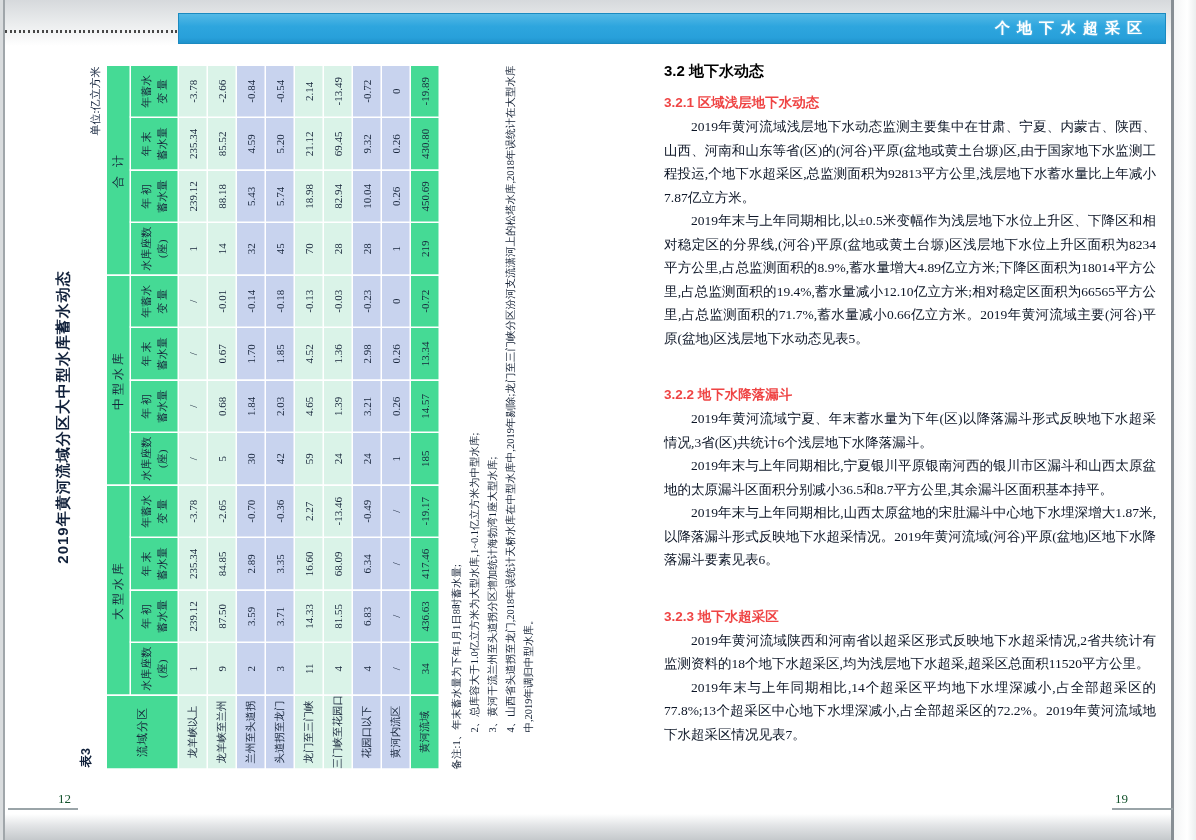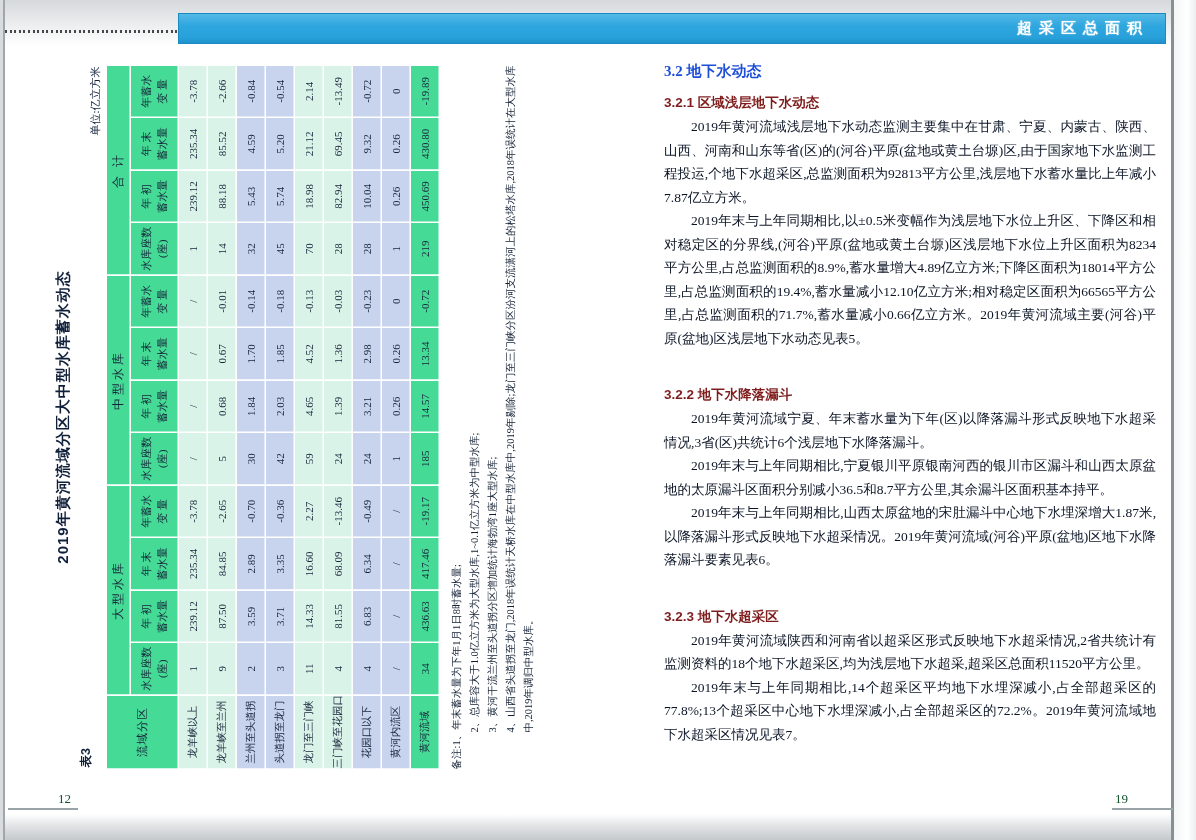--- a/index.html
+++ b/index.html
@@ -76,24 +76,24 @@
   .note{padding-left:37px;}
   .note.first{padding-left:0;}
   
   .right-col{
     position:absolute;left:664px;top:58px;width:492px;
     font-size:13.5px;color:#0c1526;
   }
   .sec{margin-top:6px;}
   .sec:first-child{margin-top:0;}
   .sec.gap{margin-top:32px;}
-  .h-level1{font-family:Liberation Serif, serif;
-    font-weight:bold;font-size:15px;line-height:26px;color:#1d4ed8;}
+  .h-level1{font-family:Liberation Sans, sans-serif;
+    font-weight:bold;font-size:15px;line-height:26px;color:#000000;}
   .h-level2{font-family:"Liberation Sans","DejaVu Sans",sans-serif;
-    font-weight:bold;font-size:13.5px;line-height:25px;color:#7f1d1d;}
+    font-weight:bold;font-size:13.5px;line-height:25px;color:#ef4444;}
   .para{margin:0;text-indent:2em;line-height:23.5px;text-align:justify;}
   
   .pageno{position:absolute;font-size:13px;color:#14532d;}
   .pageno-left{left:58px;top:791px;}
   .pageno-right{left:1115px;top:791px;}
   .pagerule{position:absolute;height:2px;background:#9aa4a8;top:808px;}
   .pagerule-left{left:8px;width:70px;}
   .pagerule-right{left:1112px;width:61px;}
 </style>
 </head>
@@ -102,21 +102,21 @@
 <div class="scan">
   <div class="top-shade"></div>
   <div class="bottom-shade"></div>
   <div class="edge-left-fade"></div>
   <div class="edge-left"></div>
   <div class="edge-right"></div>
   <div class="edge-right-fade"></div>
 
   <div class="dotted-line"></div>
   <div class="header-bar">
-    <span class="header-title">超采区总面积</span>
+    <span class="header-title">个地下水超采区</span>
   </div>
 
   <div class="table-rotor">
     <div class="tb-titlebar">
       <div class="tb-title">2019年黄河流域分区大中型水库蓄水动态</div>
       <div class="tb-label">表3</div>
       <div class="tb-unit">单位:亿立方米</div>
     </div>
     <table class="res-table">
       <colgroup>

